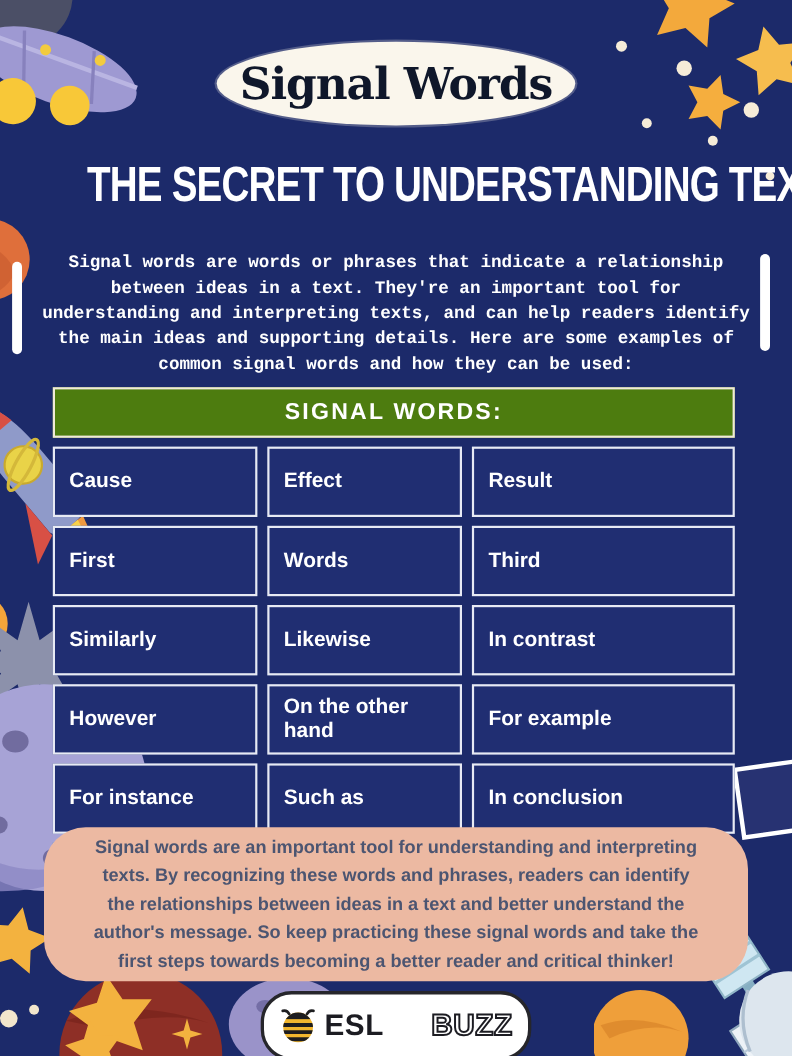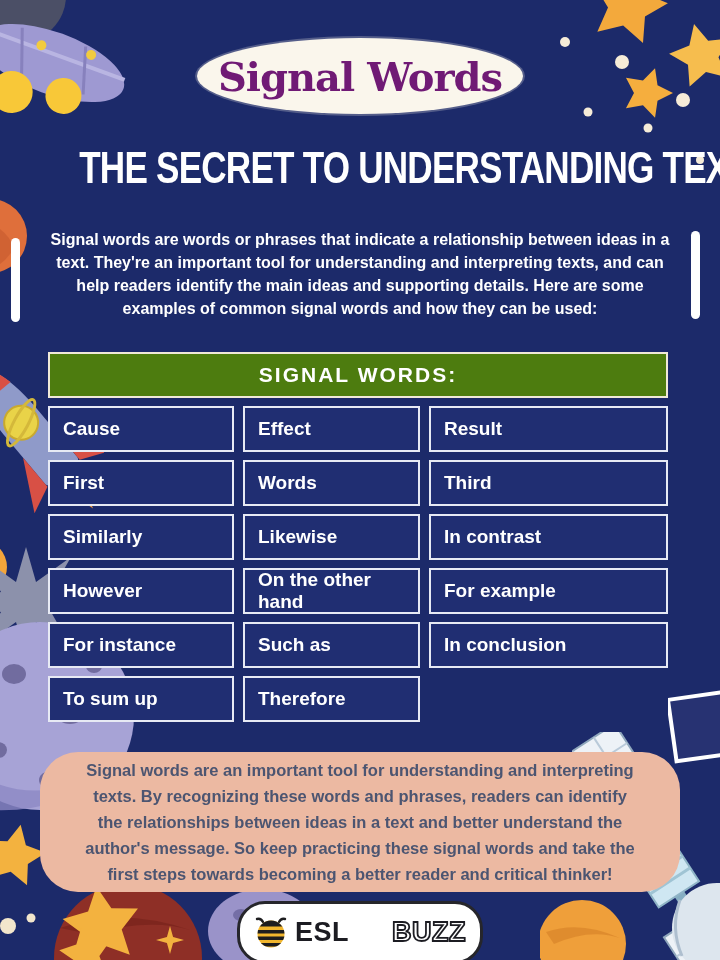--- a/index.html
+++ b/index.html
@@ -6,43 +6,43 @@
   .page{position:relative;width:720px;height:960px;overflow:hidden;
         background:#1c2a6a;font-family:"Liberation Sans",sans-serif;}
   .deco{position:absolute;z-index:1;pointer-events:none;}
   .content{position:absolute;z-index:2;}
 
   
   .badge{left:50%;top:38px;transform:translateX(-50%);width:326px;height:76px;
          background:#faf6ec;border-radius:50%;display:flex;align-items:center;
          justify-content:center;box-shadow:0 0 0 2px rgba(250,246,236,.25);}
   .badge span{font-family:"DejaVu Serif",serif;font-weight:bold;font-size:40px;
-              color:#701a75;letter-spacing:-1px;}
+              color:#0f172a;letter-spacing:-1px;}
 
   
   .headline{top:142px;left:0;width:720px;text-align:center;color:#ffffff;
             font-size:45px;font-weight:bold;letter-spacing:-1px;
             transform:scaleX(0.78);transform-origin:50% 50%;white-space:nowrap;}
 
   
   .intro{top:228px;left:50%;transform:translateX(-50%);width:644px;
          color:#ffffff;font-weight:bold;font-size:16px;line-height:23px;
-         text-align:center;}
+         text-align:center;font-family:Liberation Mono, monospace;}
   .vbar{position:absolute;z-index:2;width:9px;background:#ffffff;border-radius:5px;}
   .vbar-left{left:11px;top:238px;height:84px;}
   .vbar-right{left:691px;top:231px;height:88px;}
 
   
   .tableArea{left:48px;top:352px;width:620px;}
   .tableHeader{box-sizing:border-box;height:46px;background:#4d7c0f;
                border:2px solid #f0ead9;display:flex;align-items:center;
                justify-content:center;color:#ffffff;font-weight:bold;
                font-size:21px;letter-spacing:2px;margin-bottom:8px;}
   .grid{display:grid;grid-template-columns:186px 177px 239px;column-gap:9px;row-gap:8px;}
-  .cell{box-sizing:border-box;height:46px;background:#202e72;
+  .cell{box-sizing:border-box;height:64px;background:#202e72;
         border:2px solid #e7eaf4;display:flex;align-items:center;
         padding-left:13px;color:#ffffff;font-weight:bold;font-size:19px;}
 
   
   .conclusion{left:40px;top:752px;width:640px;height:140px;background:#ecb9a2;
               border-radius:38px;display:flex;align-items:center;justify-content:center;
               box-sizing:border-box;padding:0 24px;}
   .conclusion p{margin:16px;color:#4c5571;font-weight:bold;font-size:16.5px;
                 line-height:26px;text-align:center;}
 

